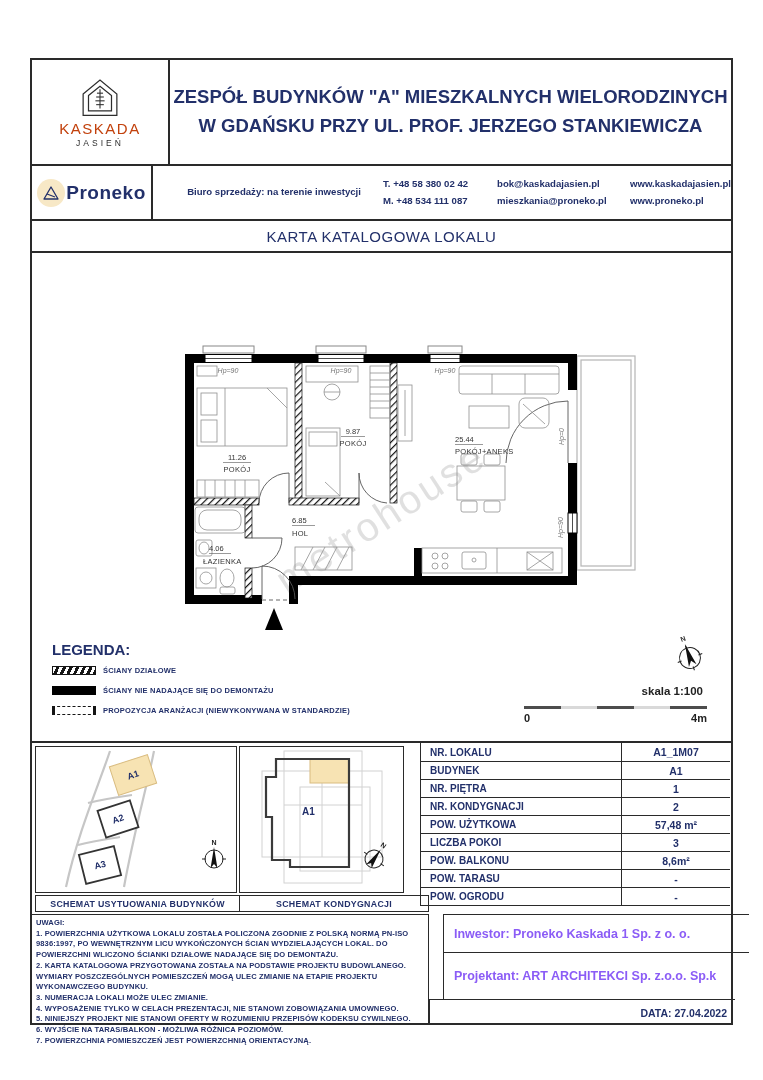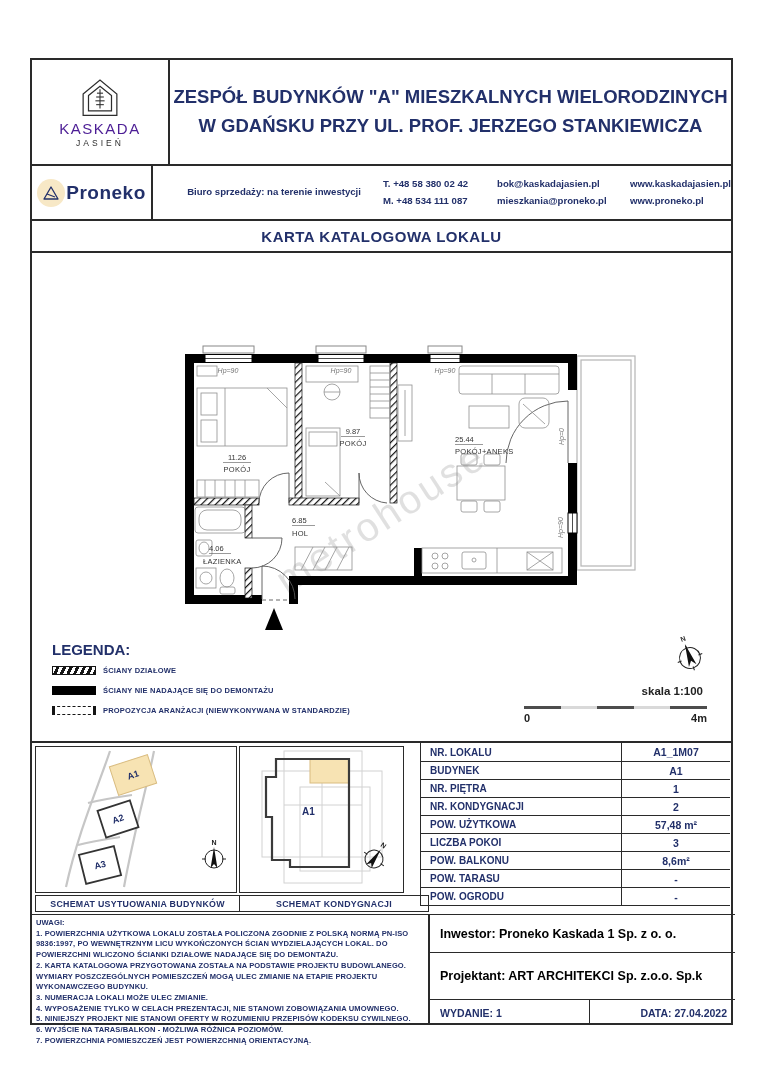--- a/index.html
+++ b/index.html
@@ -2,36 +2,36 @@
 <html><head>
 <meta charset="utf-8">
 <style>
   * { margin:0; padding:0; box-sizing:border-box; }
   html,body { width:763px; height:1080px; background:#fff; font-family:"Liberation Sans", sans-serif; }
   .page { position:absolute; left:30px; top:58px; width:703px; height:967px; border:2px solid #2a2a2a; background:#fff; }
 
   
   .row1 { height:106px; display:flex; border-bottom:2px solid #2a2a2a; }
   .logo-cell { width:138px; border-right:2px solid #2a2a2a; display:flex; flex-direction:column; align-items:center; justify-content:center; }
-  .logo-name { font-size:15px; letter-spacing:1.5px; color:#4c1d95; margin-top:2px; }
+  .logo-name { font-size:15px; letter-spacing:1.5px; color:#c2410c; margin-top:2px; }
   .logo-sub { font-size:8.5px; letter-spacing:3px; color:#2d2d2d; margin-top:1px; }
   .title-cell { flex:1; display:flex; flex-direction:column; justify-content:center; text-align:center; }
   .title-line { font-size:18.5px; font-weight:bold; color:#22306a; line-height:1.55; }
 
   
   .row2 { height:55px; display:flex; border-bottom:2px solid #2a2a2a; }
   .proneko-cell { width:138px; border-right:2px solid #2a2a2a; display:flex; align-items:center; justify-content:center; gap:1px; }
   .proneko-circle { width:28px; height:28px; border-radius:50%; background:#f7e8c6; display:flex; align-items:center; justify-content:center; }
   .proneko-name { font-size:19px; font-weight:600; color:#22306a; letter-spacing:.5px; }
   .contact { flex:1; display:flex; align-items:center; padding-left:12px; }
   .contact .col { font-size:9.6px; font-weight:bold; color:#22306a; line-height:1.75; }
   .c1 { width:218px;text-align:center; } .c2 { width:114px; } .c3 { width:133px; } .c4 { flex:1; }
 
   
-  .row3 { height:32px; display:flex; align-items:center; justify-content:center; border-bottom:2px solid #2a2a2a; font-size:15px; font-weight:bold; color:#22306a; letter-spacing:.5px; }
+  .row3 { height:32px; display:flex; align-items:center; justify-content:center; border-bottom:2px solid #2a2a2a; font-size:15px; font-weight:normal; color:#22306a; letter-spacing:.5px; }
 
   
   .plan-area { position:relative; height:488px; }
   .plan-svg { position:absolute; left:135px; top:87px; }
   .legend { position:absolute; left:20px; top:388px; }
   .legend-title { font-size:15px; font-weight:bold; color:#22306a; margin-bottom:7px; }
   .legend-row { display:flex; align-items:center; gap:7px; margin-bottom:10px; height:10px; }
   .sw { width:44px; height:9px; flex:none; }
   .sw-hatch { border:1.3px solid #151515; background:repeating-linear-gradient(115deg,#fff 0 3px,#151515 3px 6px); }
   .sw-solid { background:#000; }
@@ -53,21 +53,21 @@
   .sh1 { width:204px; border-right:1.4px solid #2a2a2a; } .sh2 { flex:1; }
   .uwagi { position:absolute; left:0; top:171px; width:397px; height:111px; border-top:1.4px solid #2a2a2a; border-right:1.4px solid #2a2a2a; padding:3px 6px 0 4px; }
   .uwagi div { font-size:7.55px; font-weight:bold; color:#22306a; line-height:1.42; letter-spacing:.1px; }
 
   .details { position:absolute; left:388px; top:0; width:310px; border:1.6px solid #2a2a2a; border-top:none; border-right:none; }
   .drow { display:flex; height:18px; border-top:1.4px solid #2a2a2a; }
   .drow:first-child { border-top:none; }
   .dlabel { width:201px; border-right:1.4px solid #2a2a2a; display:flex; align-items:center; padding-left:9px; font-size:10px; font-weight:bold; color:#22306a; }
   .dvalue { flex:1; display:flex; align-items:center; justify-content:center; font-size:10.5px; font-weight:bold; color:#22306a; }
 
-  .ibox { position:absolute; left:397px; width:306px; border-top:1.4px solid #2a2a2a; border-left:1.4px solid #2a2a2a; display:flex; align-items:center; padding-left:10px; font-size:12.5px; font-weight:bold; color:#000000; }
+  .ibox { position:absolute; left:411px; width:306px; border-top:1.4px solid #2a2a2a; border-left:1.4px solid #2a2a2a; display:flex; align-items:center; padding-left:10px; font-size:12.5px; font-weight:bold; color:#8b5cf6; }
   .investor { top:171px; height:38px; }
   .designer { top:209px; height:47px; }
   .edition-row { position:absolute; left:397px; top:256px; width:306px; height:26px; border-top:1.4px solid #2a2a2a; border-left:1.4px solid #2a2a2a; display:flex; }
   .ed { display:flex; align-items:center; font-size:10.5px; font-weight:bold; color:#22306a; }
   .ed1 { width:160px; border-right:1.4px solid #2a2a2a; padding-left:10px; }
   .ed2 { flex:1; justify-content:flex-end; padding-right:8px; }
 
   svg text { font-family:"Liberation Sans", sans-serif; }
   .plan-label { font-size:7.5px; fill:#333; letter-spacing:.3px; }
   .plan-area-num { font-size:7.5px; fill:#333; }
@@ -459,17 +459,16 @@
         </div>
       <div class="drow">
           <div class="dlabel">POW. OGRODU</div>
           <div class="dvalue">-</div>
         </div>
     </div>
 
     <div class="ibox investor">Inwestor: Proneko Kaskada 1 Sp. z o. o.</div>
     <div class="ibox designer">Projektant:  ART ARCHITEKCI Sp. z.o.o. Sp.k</div>
     <div class="edition-row">
-      <div class="ed ed1">WYDANIE: 1</div>
       <div class="ed ed2">DATA: 27.04.2022</div>
     </div>
   </div>
 </div>
 
 </body></html>

